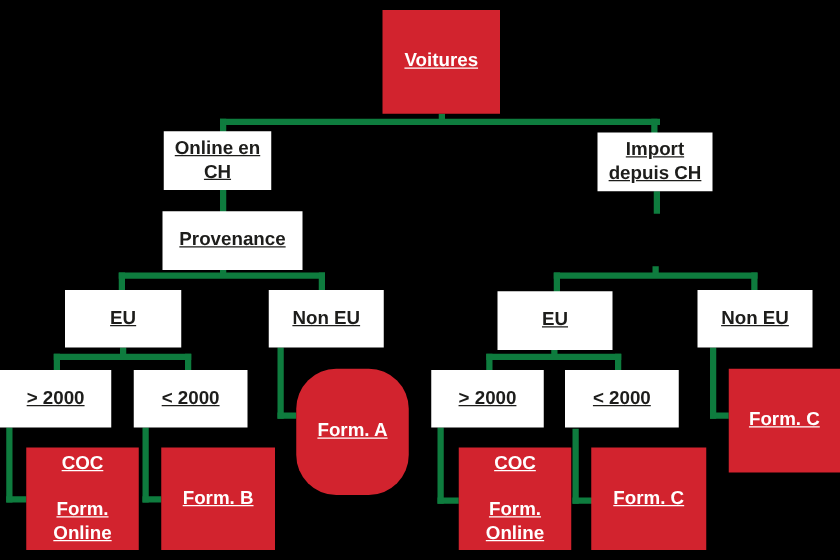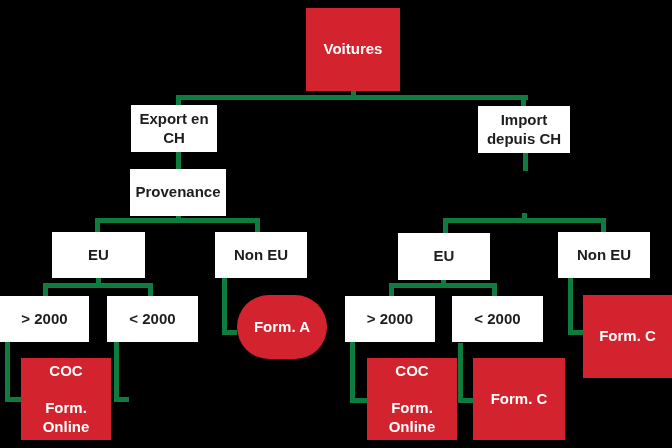--- a/index.html
+++ b/index.html
@@ -8,42 +8,43 @@
   }
   html,body{margin:0;padding:0;background:var(--bg);}
   .stage{
     position:relative;width:672px;height:448px;background:var(--bg);
     font-family:"Liberation Sans", sans-serif;overflow:hidden;
   }
   .node{
     position:absolute;display:flex;align-items:center;justify-content:center;
     text-align:center;font-weight:bold;font-size:15px;line-height:1.25;
     white-space:pre-line;
+    text-decoration:underline;
   }
   .node.red{background:var(--red);color:var(--text-light);}
   .node.white{background:var(--box);color:var(--text-dark);}
   .node .stack p{margin:0;white-space:pre-line;}
   .node .stack p + p{}
   .seg{position:absolute;background:var(--green);}
 
   
   .n-root{left:306px;top:8px;width:94px;height:83px;}
   .n-import{left:131px;top:105px;width:86px;height:47px;}
   .n-export{left:478px;top:106px;width:92px;height:47px;}
-  .n-provenance{left:130px;top:169px;width:96px;height:47px;}
+  .n-provenance{left:130px;top:169px;width:112px;height:47px;}
   .n-destination{left:480px;top:170px;width:90px;height:45px;}
   .n-eu-import{left:52px;top:232px;width:93px;height:46px;}
   .n-noneu-import{left:215px;top:232px;width:92px;height:46px;}
   .n-eu-export{left:398px;top:233px;width:92px;height:47px;}
   .n-noneu-export{left:558px;top:232px;width:92px;height:46px;}
   .n-gt2000-import{left:0;top:296px;width:89px;height:46px;}
   .n-lt2000-import{left:107px;top:296px;width:91px;height:46px;}
   .n-gt2000-export{left:345px;top:296px;width:90px;height:46px;}
   .n-lt2000-export{left:452px;top:296px;width:91px;height:46px;}
-  .n-form-a{left:237px;top:295px;width:90px;height:64px;border-radius:32px;}
+  .n-form-a{left:237px;top:295px;width:90px;height:101px;border-radius:32px;}
   .n-form-c-top{left:583px;top:295px;width:89px;height:83px;}
   .n-coc-import{left:21px;top:358px;width:90px;height:82px;}
   .n-form-b{left:129px;top:358px;width:91px;height:82px;}
   .n-coc-export{left:367px;top:358px;width:90px;height:82px;}
   .n-form-c-bottom{left:473px;top:358px;width:92px;height:82px;}
 
   
   .s1{left:351px;top:91px;width:5px;height:7px;}
   .s2{left:176px;top:95px;width:352px;height:5px;}
   .s3{left:176px;top:95px;width:5px;height:12px;}
@@ -114,21 +115,21 @@
   <div class="seg s28"></div>
   <div class="seg s29"></div>
   <div class="seg s30"></div>
   <div class="seg s31"></div>
   <div class="seg s32"></div>
   <div class="seg s33"></div>
   <div class="seg s34"></div>
 
   <div class="node red n-root">Voitures</div>
 
-  <div class="node white n-import">Export en
+  <div class="node white n-import">Online en
 CH</div>
   <div class="node white n-export">Import
 depuis CH</div>
 
   <div class="node white n-provenance">Provenance</div>
 
   <div class="node white n-eu-import">EU</div>
   <div class="node white n-noneu-import">Non EU</div>
   <div class="node white n-eu-export">EU</div>
   <div class="node white n-noneu-export">Non EU</div>
@@ -141,20 +142,21 @@
   <div class="node red n-form-a">Form. A</div>
   <div class="node red n-form-c-top">Form. C</div>
 
   <div class="node red n-coc-import">
     <div class="stack">
       <p>COC</p>
       <p>Form.
 Online</p>
     </div>
   </div>
+  <div class="node red n-form-b">Form. B</div>
 
   <div class="node red n-coc-export">
     <div class="stack">
       <p>COC</p>
       <p>Form.
 Online</p>
     </div>
   </div>
   <div class="node red n-form-c-bottom">Form. C</div>
 

